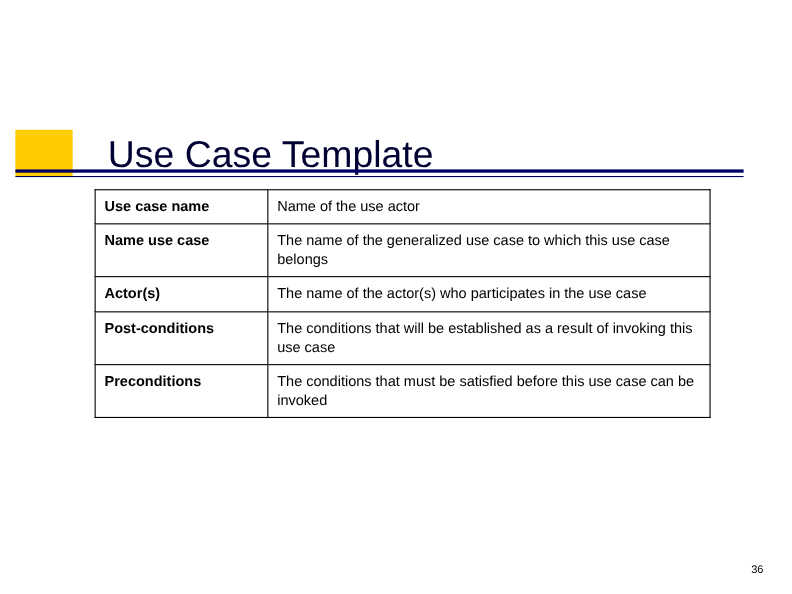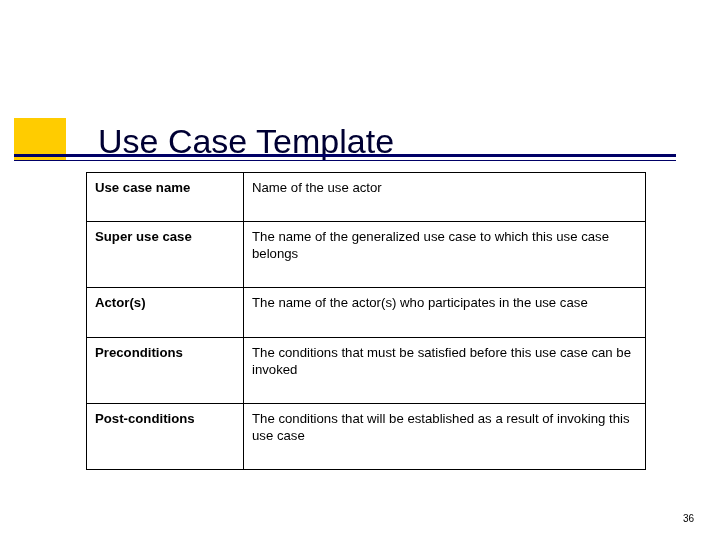--- a/index.html
+++ b/index.html
@@ -51,21 +51,21 @@
     top: 172px;
     left: 86px;
     width: 560px;
     border-collapse: collapse;
     font-size: 13.2px;
     color: #000000;
     z-index: 2;
   }
   .table td {
     border: 1.5px solid #000000;
-    padding: 6px 8px 25px 8px;
+    padding: 6px 8px 7px 8px;
     vertical-align: top;
     line-height: 1.3;
     margin-left: 31px;
   }
   .table td.label {
     width: 140px;
     font-weight: bold;
   }
   .pagenum {
     position: absolute;
@@ -87,31 +87,31 @@
   <div class="underline-thin"></div>
 </div>
 
 <table class="table">
   <tbody>
     <tr>
       <td class="label">Use case name</td>
       <td>Name of the use actor</td>
     </tr>
     <tr>
-      <td class="label">Super use case</td>
+      <td class="label">Name use case</td>
       <td>The name of the generalized use case to which this use case belongs</td>
     </tr>
     <tr>
       <td class="label">Actor(s)</td>
       <td>The name of the actor(s) who participates in the use case</td>
     </tr>
     <tr>
+      <td class="label">Post-conditions</td>
+      <td>The conditions that will be established as a result of invoking this use case</td>
+    </tr>
+    <tr>
       <td class="label">Preconditions</td>
       <td>The conditions that must be satisfied before this use case can be invoked</td>
-    </tr>
-    <tr>
-      <td class="label">Post-conditions</td>
-      <td>The conditions that will be established as a result of invoking this use case</td>
     </tr>
   </tbody>
 </table>
 
 <div class="pagenum">36</div>
 
 </body></html>

